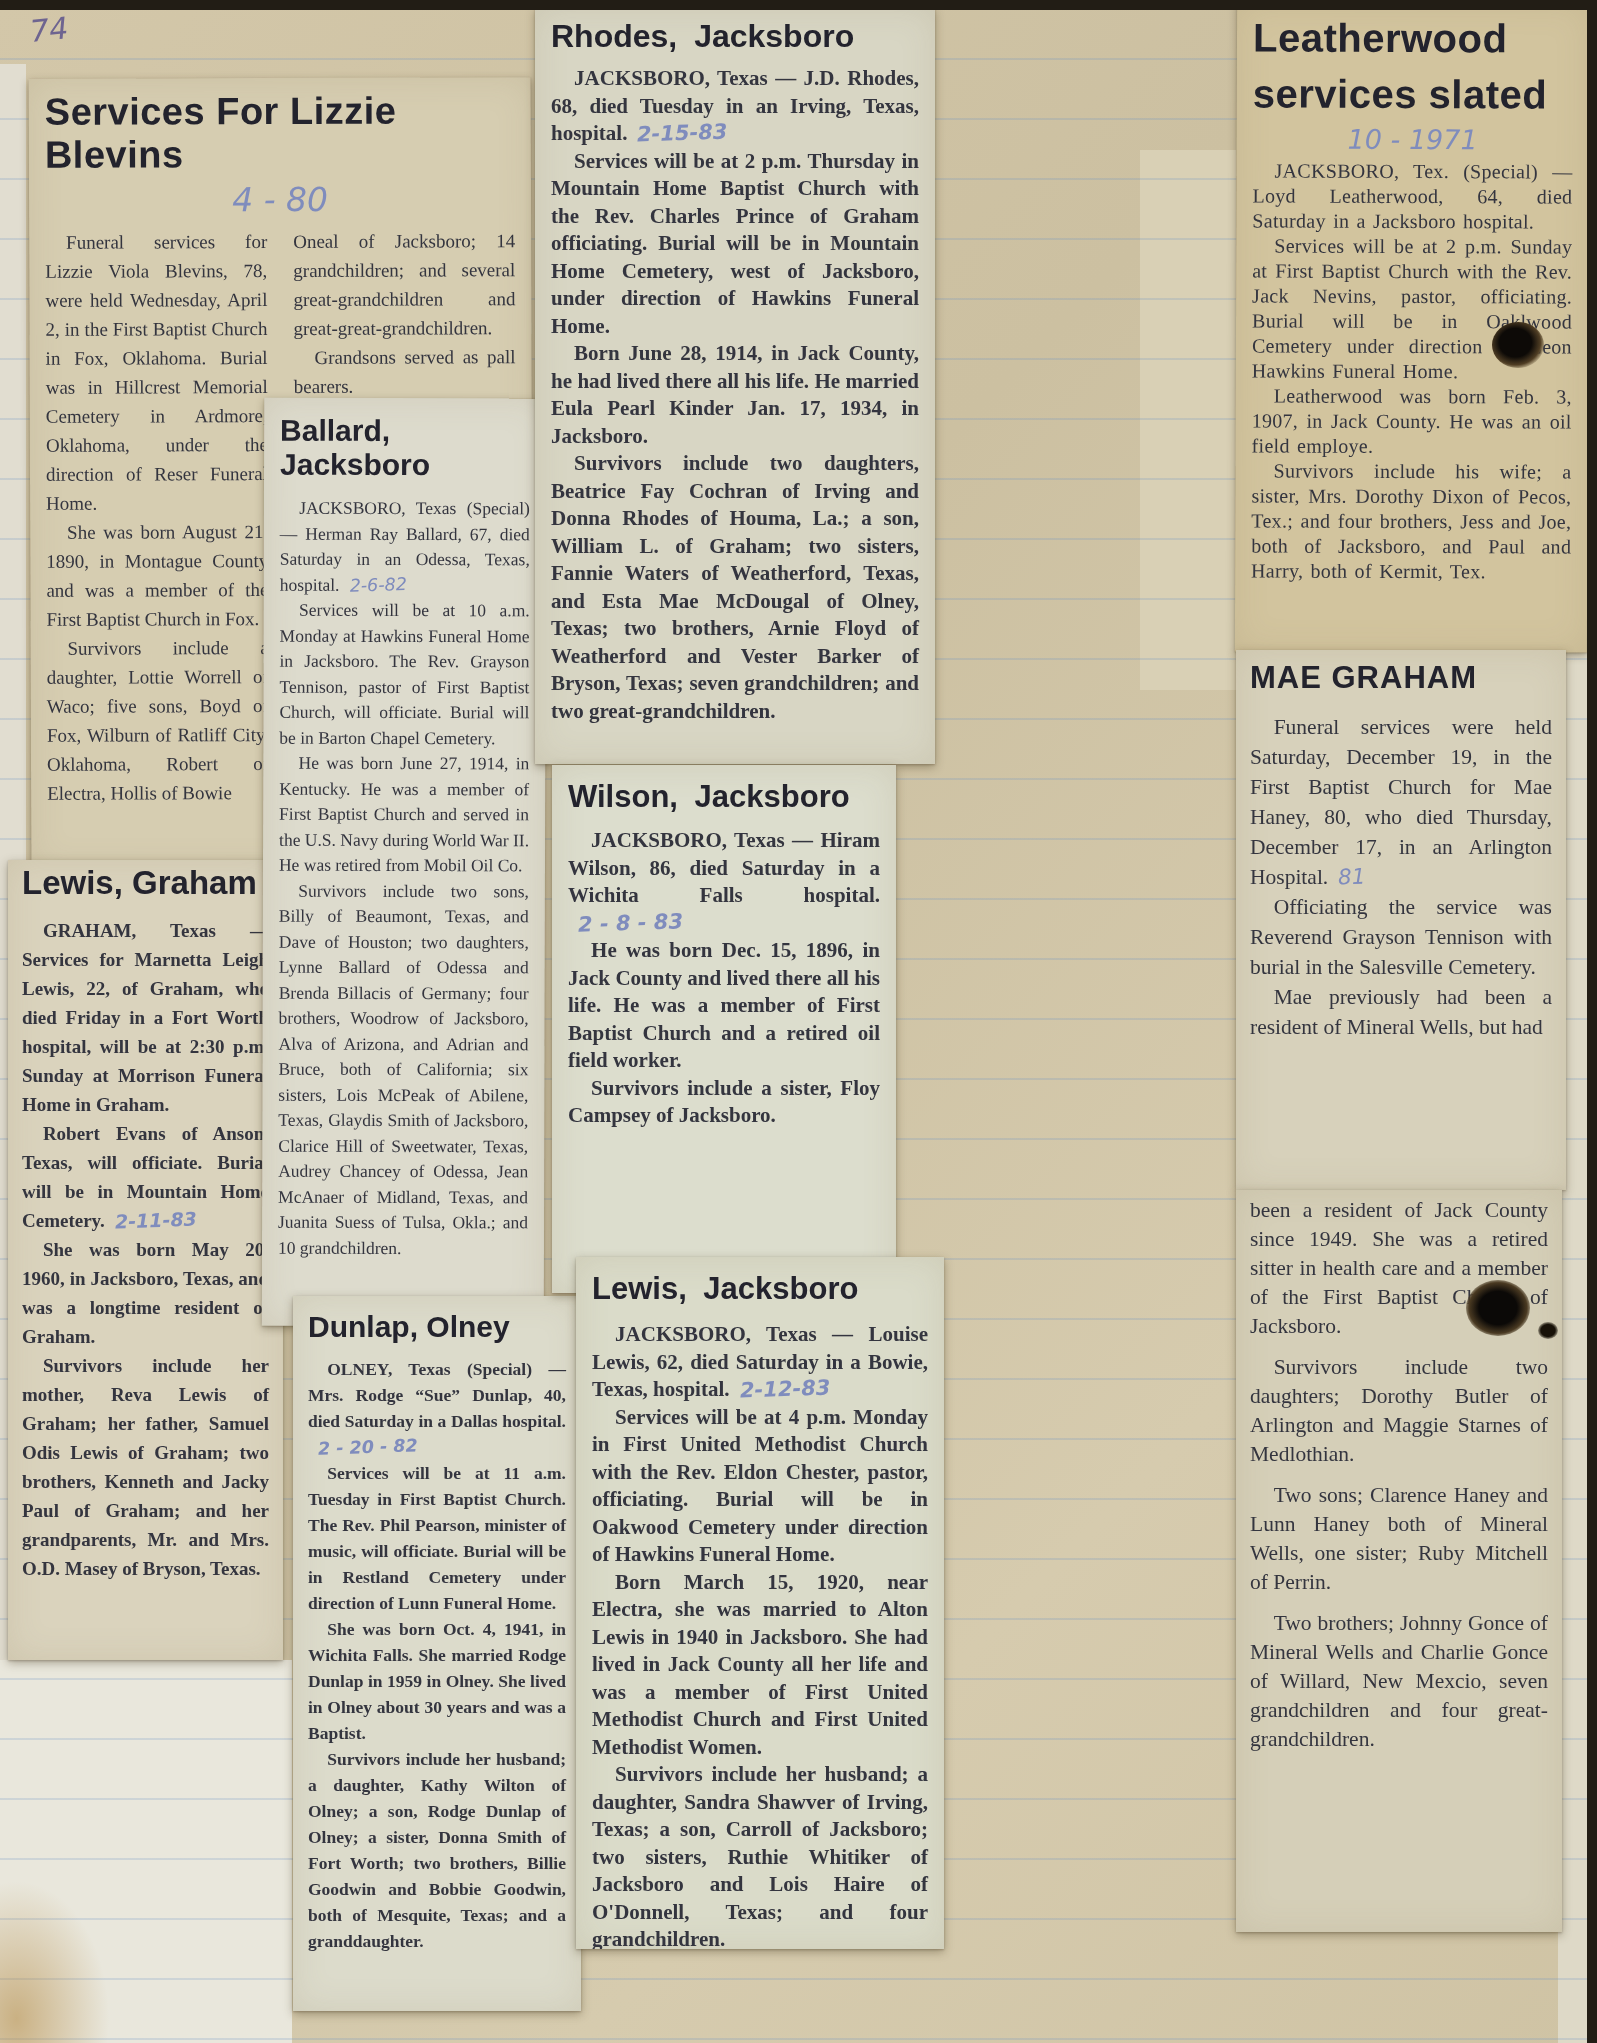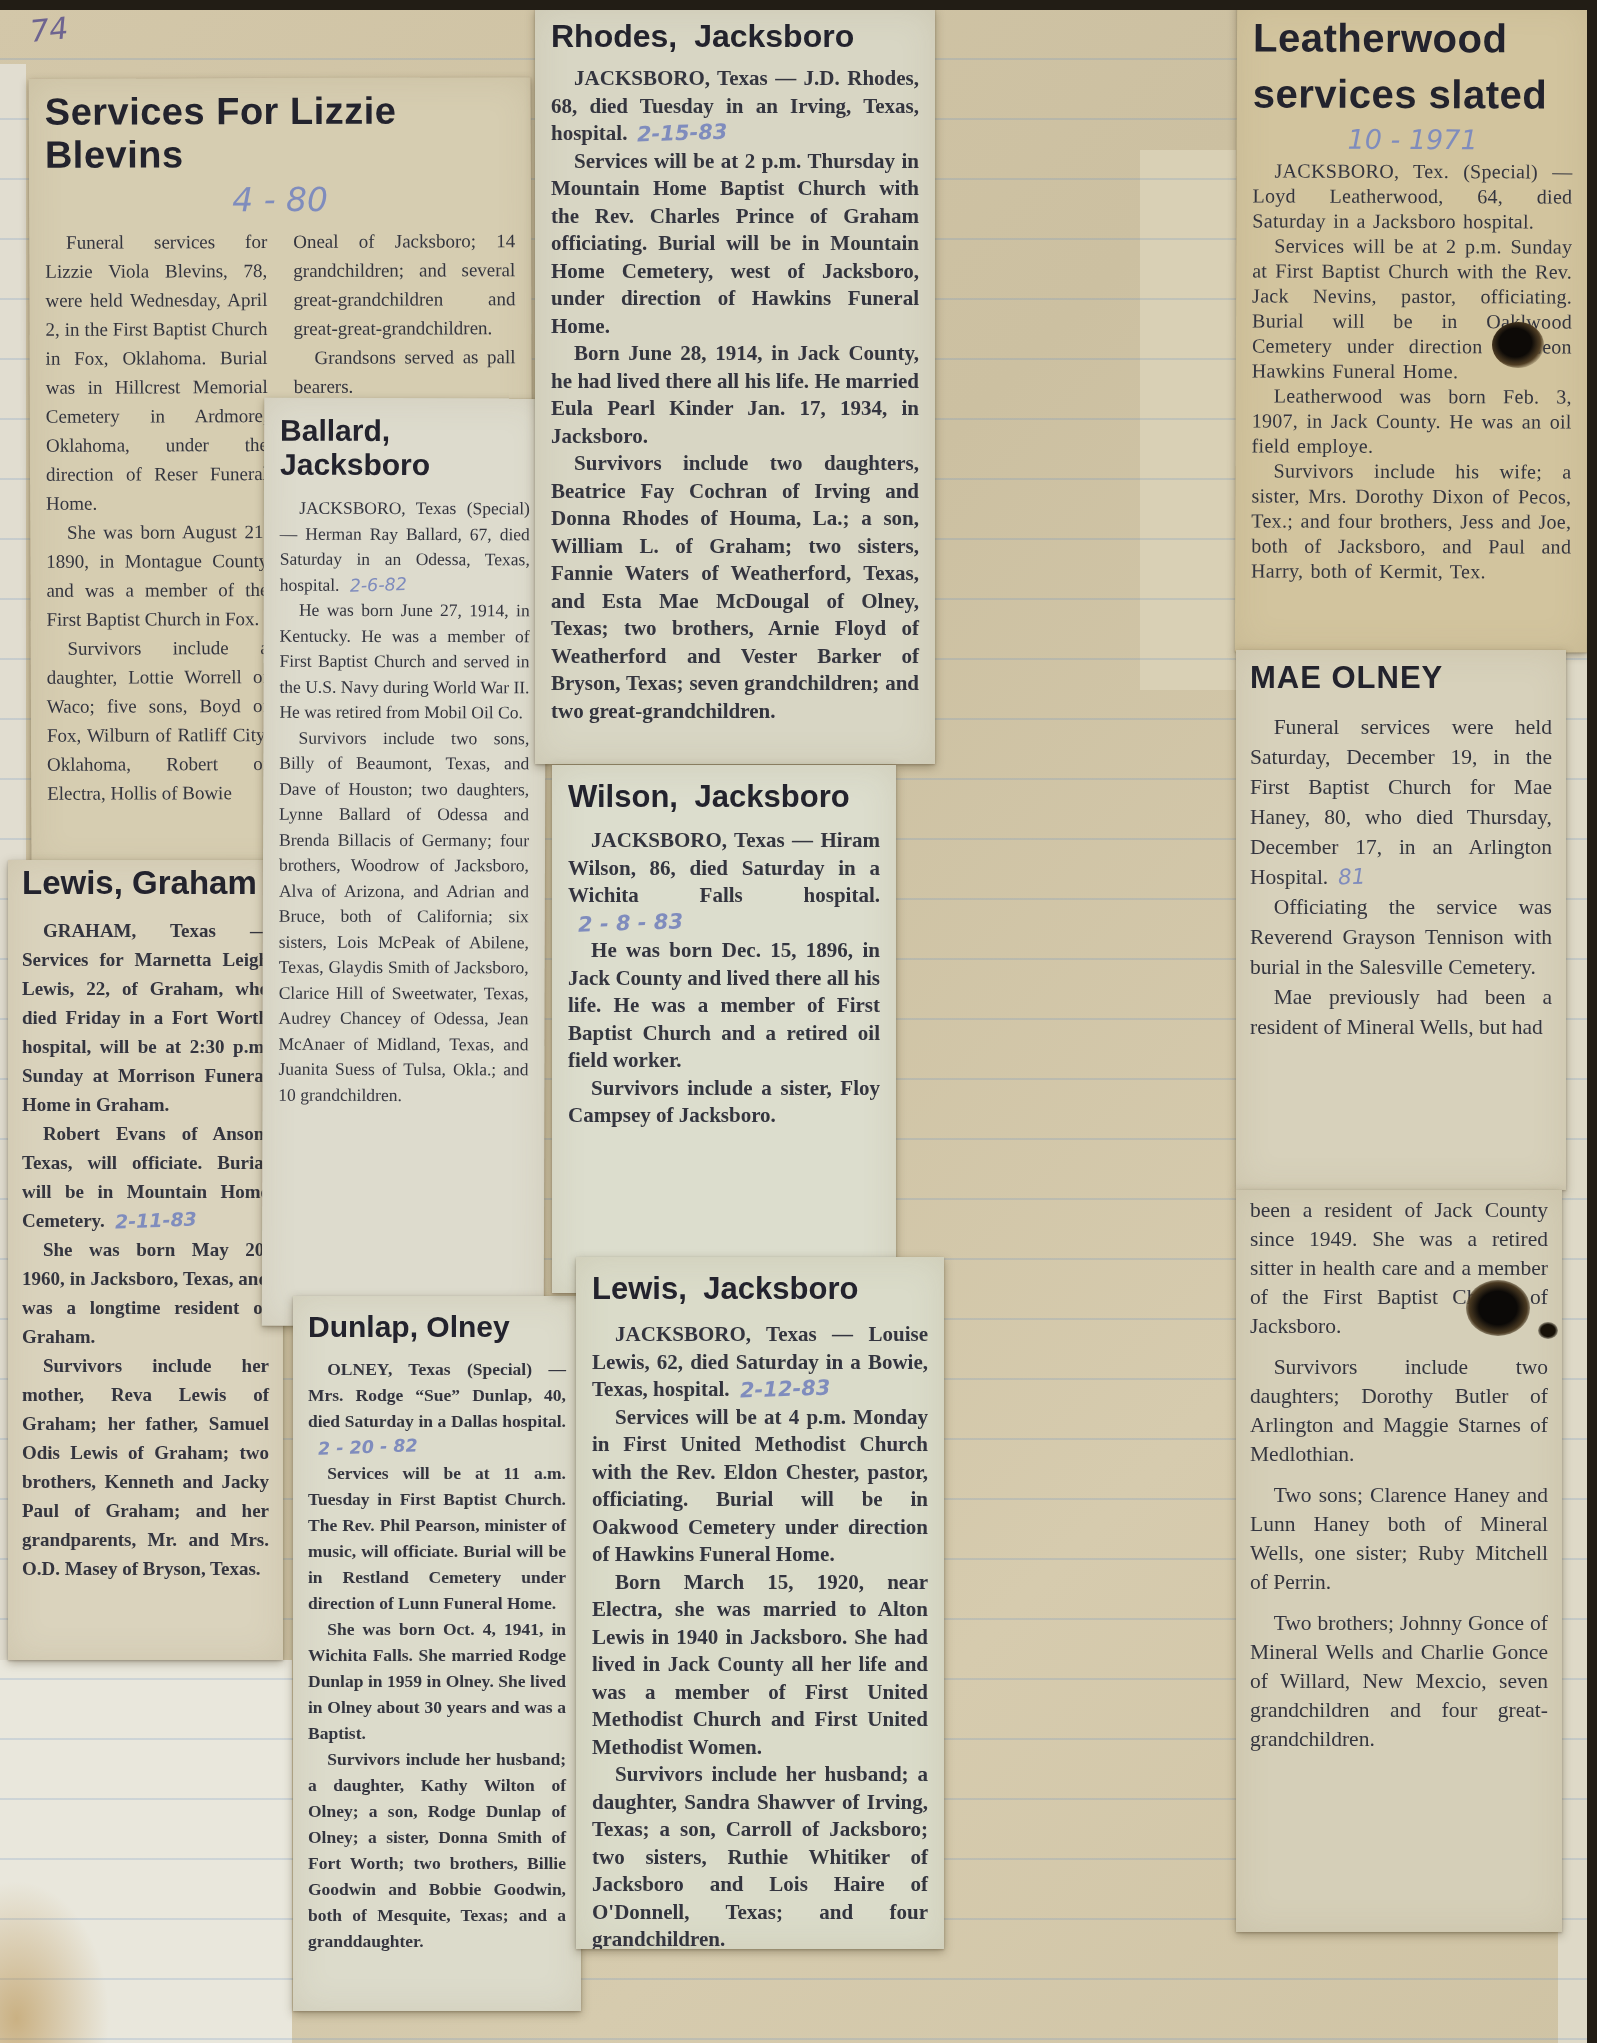--- a/index.html
+++ b/index.html
@@ -124,20 +124,21 @@
       <p><span>Robert Evans of Anson, Texas, will officiate. Burial will be in Mountain Home Cemetery.</span><span class="hw hw-inl">2-11-83</span></p>
       <p>She was born May 20, 1960, in Jacksboro, Texas, and was a longtime resident of Graham.</p>
       <p>Survivors include her mother, Reva Lewis of Graham; her father, Samuel Odis Lewis of Graham; two brothers, Kenneth and Jacky Paul of Graham; and her grandparents, Mr. and Mrs. O.D. Masey of Bryson, Texas.</p>
     </div>
   </article>
 
   <article class="clip news" id="clip-ballard">
     <h2 class="head">Ballard, Jacksboro</h2>
     <div class="body">
       <p><span>JACKSBORO, Texas (Special) — Herman Ray Ballard, 67, died Saturday in an Odessa, Texas, hospital.</span><span class="hw hw-inl">2-6-82</span></p>
+      <p>Services will be at 10 a.m. Monday at Hawkins Funeral Home in Jacksboro. The Rev. Grayson Tennison, pastor of First Baptist Church, will officiate. Burial will be in Barton Chapel Cemetery.</p>
       <p>He was born June 27, 1914, in Kentucky. He was a member of First Baptist Church and served in the U.S. Navy during World War II. He was retired from Mobil Oil Co.</p>
       <p>Survivors include two sons, Billy of Beaumont, Texas, and Dave of Houston; two daughters, Lynne Ballard of Odessa and Brenda Billacis of Germany; four brothers, Woodrow of Jacksboro, Alva of Arizona, and Adrian and Bruce, both of California; six sisters, Lois McPeak of Abilene, Texas, Glaydis Smith of Jacksboro, Clarice Hill of Sweetwater, Texas, Audrey Chancey of Odessa, Jean McAnaer of Midland, Texas, and Juanita Suess of Tulsa, Okla.; and 10 grandchildren.</p>
     </div>
   </article>
 
   <article class="clip news" id="clip-dunlap">
     <h2 class="head">Dunlap, Olney</h2>
     <div class="body">
       <p><span>OLNEY, Texas (Special) — Mrs. Rodge “Sue” Dunlap, 40, died Saturday in a Dallas hospital.</span><span class="hw hw-inl">2 - 20 - 82</span></p>
       <p>Services will be at 11 a.m. Tuesday in First Baptist Church. The Rev. Phil Pearson, minister of music, will officiate. Burial will be in Restland Cemetery under direction of Lunn Funeral Home.</p>
@@ -180,21 +181,21 @@
     <div class="hw hw-c">10 - 1971</div>
     <div class="body">
       <p>JACKSBORO, Tex. (Special) —Loyd Leatherwood, 64, died Saturday in a Jacksboro hospital.</p>
       <p>Services will be at 2 p.m. Sunday at First Baptist Church with the Rev. Jack Nevins, pastor, officiating. Burial will be in Oaklwood Cemetery under direction of Leon Hawkins Funeral Home.</p>
       <p>Leatherwood was born Feb. 3, 1907, in Jack County. He was an oil field employe.</p>
       <p>Survivors include his wife; a sister, Mrs. Dorothy Dixon of Pecos, Tex.; and four brothers, Jess and Joe, both of Jacksboro, and Paul and Harry, both of Kermit, Tex.</p>
     </div>
   </article>
 
   <article class="clip news" id="clip-mae1">
-    <h2 class="head">MAE OLNEY</h2>
+    <h2 class="head">MAE GRAHAM</h2>
     <div class="body">
       <p><span>Funeral services were held Saturday, December 19, in the First Baptist Church for Mae Haney, 80, who died Thursday, December 17, in an Arlington Hospital.</span><span class="hw hw-inl">81</span></p>
       <p>Officiating the service was Reverend Grayson Tennison with burial in the Salesville Cemetery.</p>
       <p>Mae previously had been a resident of Mineral Wells, but had</p>
     </div>
   </article>
 
   <article class="clip news" id="clip-mae2">
     <div class="body">
       <p class="noind">been a resident of Jack County since 1949. She was a retired sitter in health care and a member of the First Baptist Church of Jacksboro.</p>

